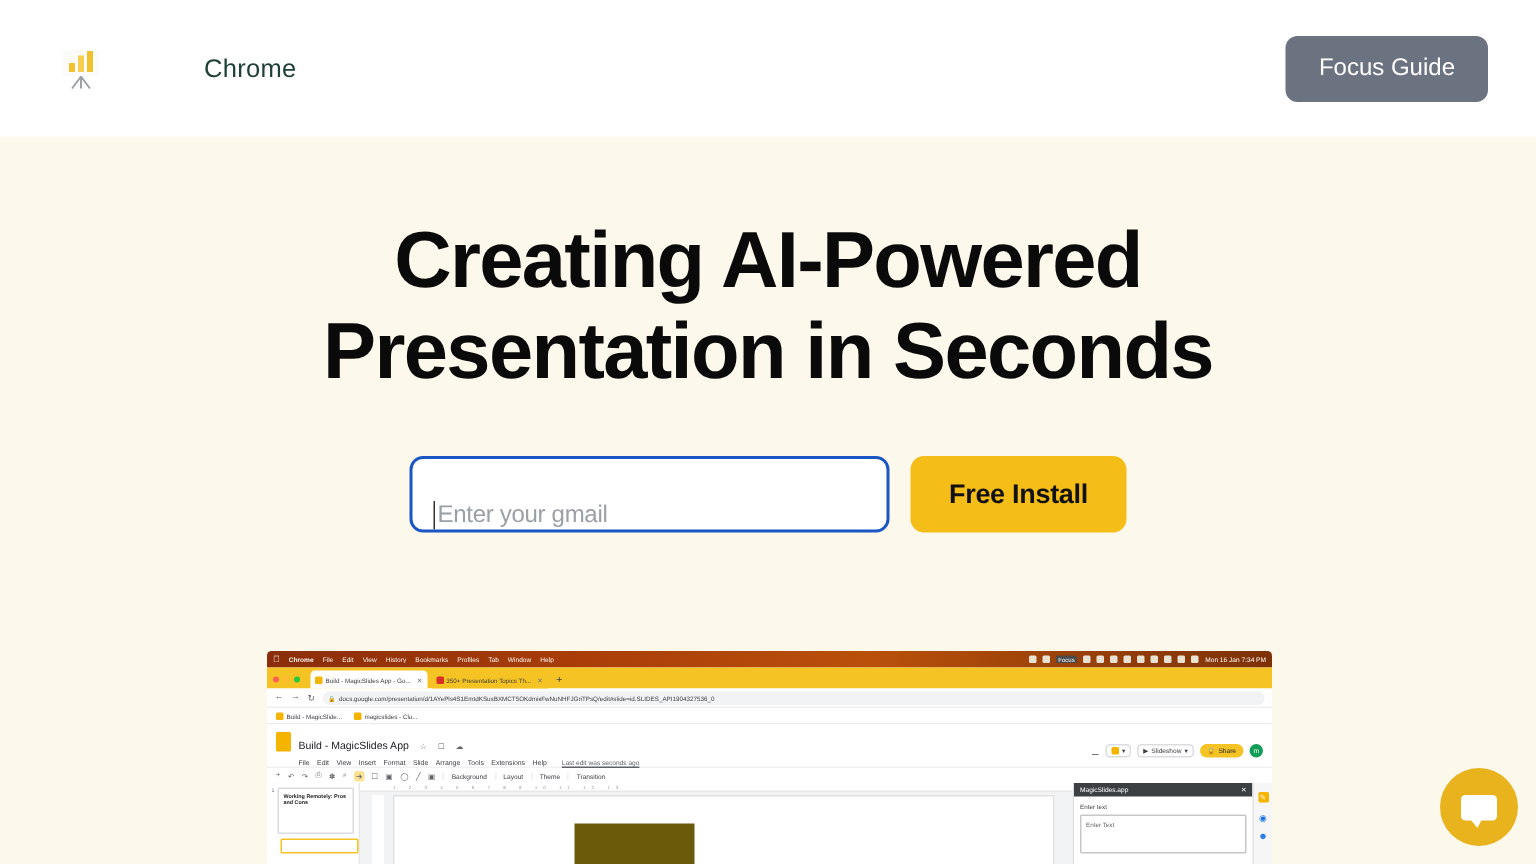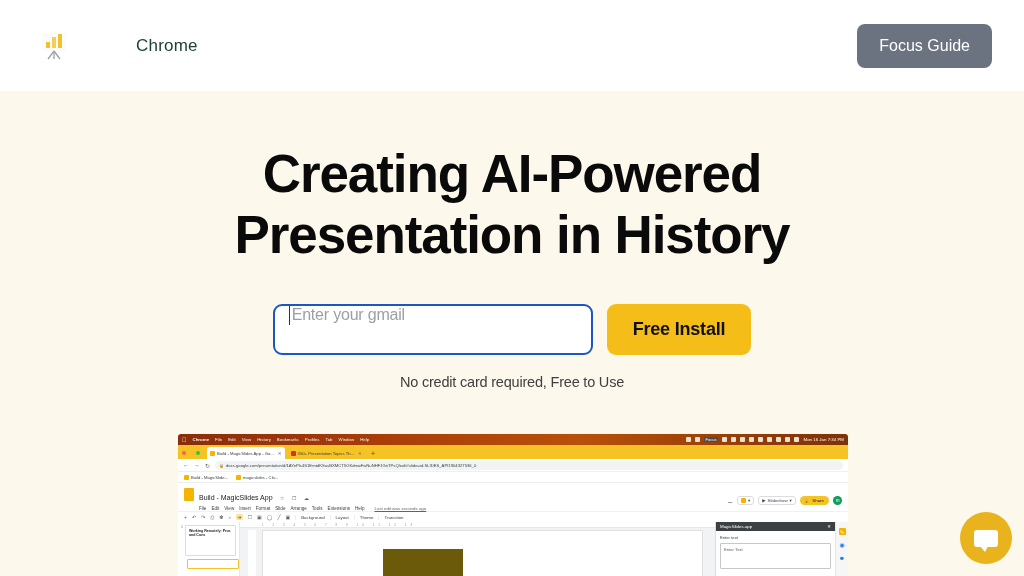--- a/index.html
+++ b/index.html
@@ -49,21 +49,21 @@
   }
   .cta-row {
     margin-top: 38px;
     display: flex; justify-content: center; align-items: center; gap: 14px;
   }
   .email-field {
     width: 320px; height: 51px;
     background: #ffffff;
     border: 2px solid #1a56c4;
     border-radius: 9px;
-    display: flex; align-items: flex-start;
+    display: flex; align-items: flex-end;
     padding: 0 14px;
     position: relative;
   }
   .caret {
     width: 1px; height: 19px; background: #333;
     margin-right: 2px;
   }
   .email-field .ph {
     font-size: 16px; color: #9aa0a6;
     letter-spacing: -0.2px;
@@ -266,32 +266,31 @@
       </svg>
     </div>
     <div class="nav-link">Chrome</div>
     <div class="nav-spacer"></div>
     <button class="setup-btn">Focus Guide</button>
   </div>
 
   <div class="hero">
     <div class="headline">
       <div>Creating AI-Powered</div>
-      <div>Presentation in History</div>
+      <div>Presentation in Seconds</div>
     </div>
 
     <div class="cta-row">
       <div class="email-field">
         <span class="caret"></span>
         <span class="ph">Enter your gmail</span>
       </div>
       <button class="install-btn">Free Install</button>
     </div>
 
-    <div class="subnote">No credit card required, Free to Use</div>
   </div>
 
   <div class="shot">
 
     <div class="macbar">
       <span class="apple"></span>
       <span class="mi b">Chrome</span>
       <span class="mi">File</span>
       <span class="mi">Edit</span>
       <span class="mi">View</span>

